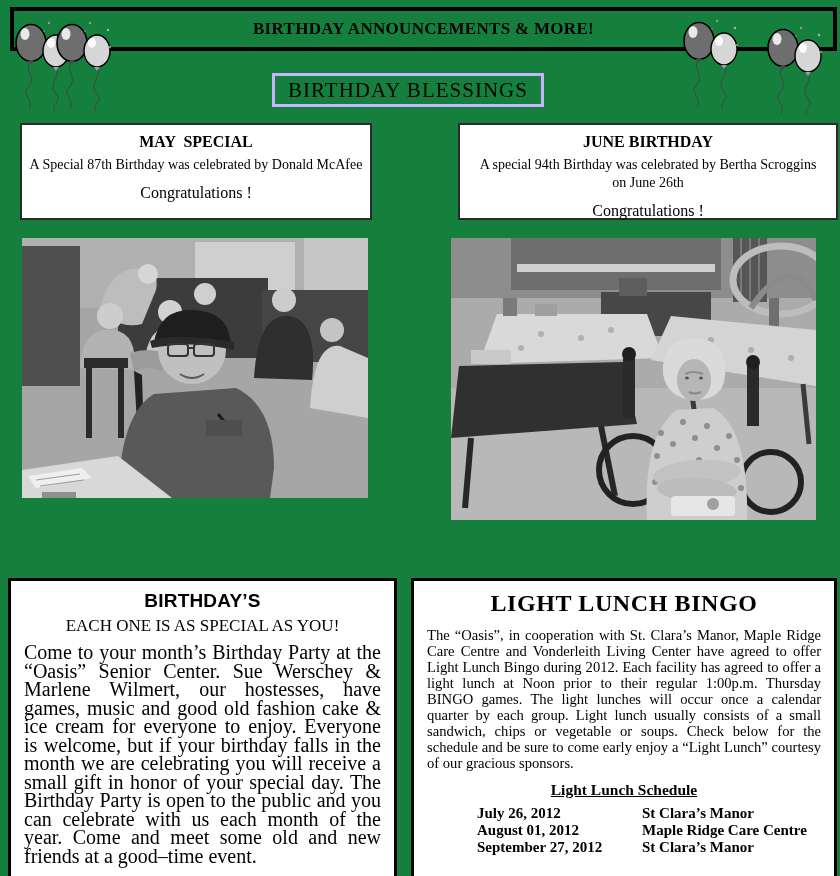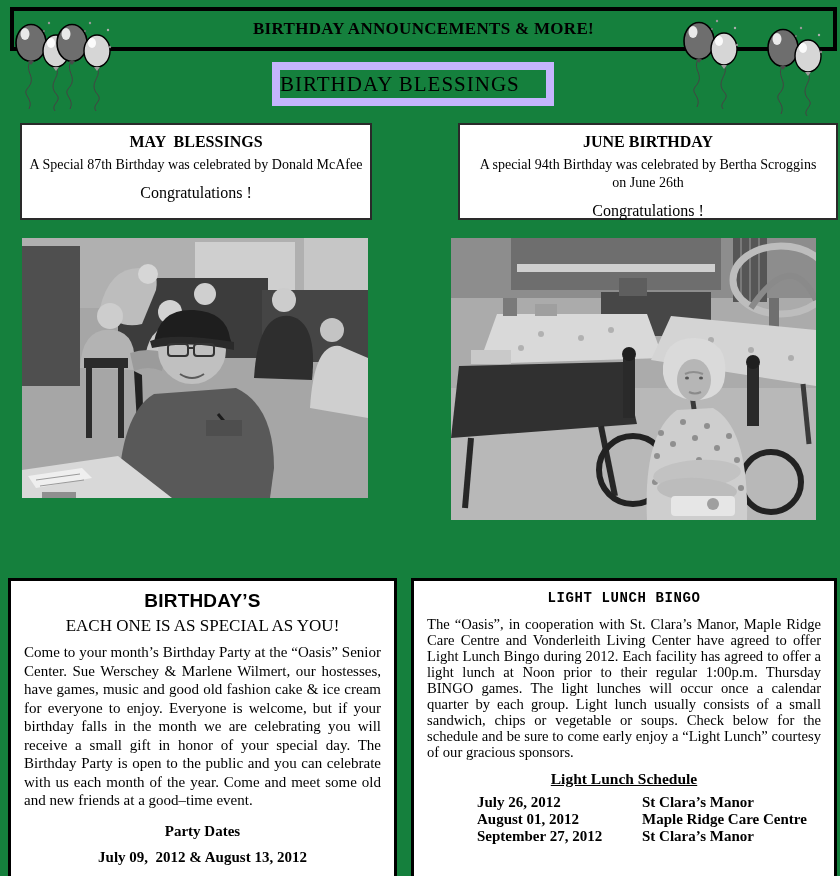--- a/index.html
+++ b/index.html
@@ -10,22 +10,22 @@
   .banner{position:absolute;left:10px;top:7px;width:819px;height:36px;
           border:4px solid #000;display:flex;align-items:center;justify-content:center;z-index:1;}
   .banner-title{font-weight:bold;font-size:17px;letter-spacing:.3px;}
 
   
   .balloons{position:absolute;z-index:2;width:58px;height:95px;}
   .b1{left:14px;top:17px;} .b2{left:55px;top:17px;}
   .b3{left:682px;top:15px;} .b4{left:766px;top:22px;}
 
   
-  .blessings{position:absolute;left:272px;top:62px;width:266px;height:28px;
-             border:8px solid #c4b5fd;display:flex;align-items:center;justify-content:flex-start;}
+  .blessings{position:absolute;left:272px;top:73px;width:266px;height:28px;
+             border:3px solid #c4b5fd;display:flex;align-items:center;justify-content:center;}
   .blessings span{font-size:21px;letter-spacing:1px;}
 
   
   .card{position:absolute;top:123px;height:97px;border:2px solid #2a2a2a;
         box-sizing:border-box;text-align:center;padding-top:8px;background:#fff;}
   .card.may{left:20px;width:352px;}
   .card.june{left:458px;width:380px;}
   .card-title{font-weight:bold;font-size:16px;margin-bottom:5px;white-space:pre-wrap;}
   .card-line{font-size:14px;line-height:18px;}
   .card-congrats{font-size:16px;margin-top:10px;}
@@ -36,23 +36,23 @@
   .photo.right{left:451px;top:238px;width:365px;height:282px;}
   .photo svg{display:block;}
 
   
   .bbox{position:absolute;top:578px;height:313px;border:3px solid #000;
         box-sizing:border-box;background:#fff;padding:6px 13px;}
   .bbox.left{left:8px;width:389px;}
   .bbox.right{left:411px;width:426px;}
   .bb-title{text-align:center;font-weight:bold;font-size:19px;margin:3px 0 4px;
             font-family:"Liberation Sans",sans-serif;letter-spacing:.2px;}
-  .bb-title.serif{font-family:Liberation Mono, monospace;font-size:14px;letter-spacing:.6px;}
+  .bb-title.serif{font-family:Liberation Serif, serif;font-size:24px;letter-spacing:.6px;}
   .bb-sub{text-align:center;font-size:17px;margin-bottom:7px;}
-  .bb-body{font-size:15px;line-height:18.5px;text-align:justify;}
+  .bb-body{font-size:20px;line-height:18.5px;text-align:justify;}
   .bb-body.bingo{font-size:14.6px;line-height:16px;margin-top:10px;}
   .party-label{text-align:center;font-weight:bold;font-size:15px;margin-top:13px;}
   .party-dates{text-align:center;font-weight:bold;font-size:15px;margin-top:9px;white-space:pre-wrap;}
   .sched-title{text-align:center;font-weight:bold;text-decoration:underline;
                font-size:15.5px;margin:10px 0 6px;}
   .sched-grid{display:grid;grid-template-columns:165px auto;
               margin-left:50px;font-weight:bold;font-size:15px;}
 </style>
 </head>
 <body>
@@ -126,21 +126,21 @@
       <circle cx="55" cy="30" r="1.2" fill="#8a8a8a"></circle>
         <circle cx="30" cy="14" r="1" fill="#777"></circle>
     </svg>
   </div>
 
   <div class="blessings">
     <span>BIRTHDAY BLESSINGS</span>
   </div>
 
   <div class="card may">
-    <div class="card-title">MAY  BLESSINGS</div>
+    <div class="card-title">MAY  SPECIAL</div>
     <div class="card-line">A Special 87th Birthday was celebrated by Donald McAfee</div>
     <div class="card-congrats">Congratulations !</div>
   </div>
 
   <div class="card june">
     <div class="card-title">JUNE BIRTHDAY</div>
     <div class="card-line">A special 94th Birthday was celebrated by Bertha Scroggins</div>
     <div class="card-line">on June 26th</div>
     <div class="card-congrats">Congratulations !</div>
   </div>

